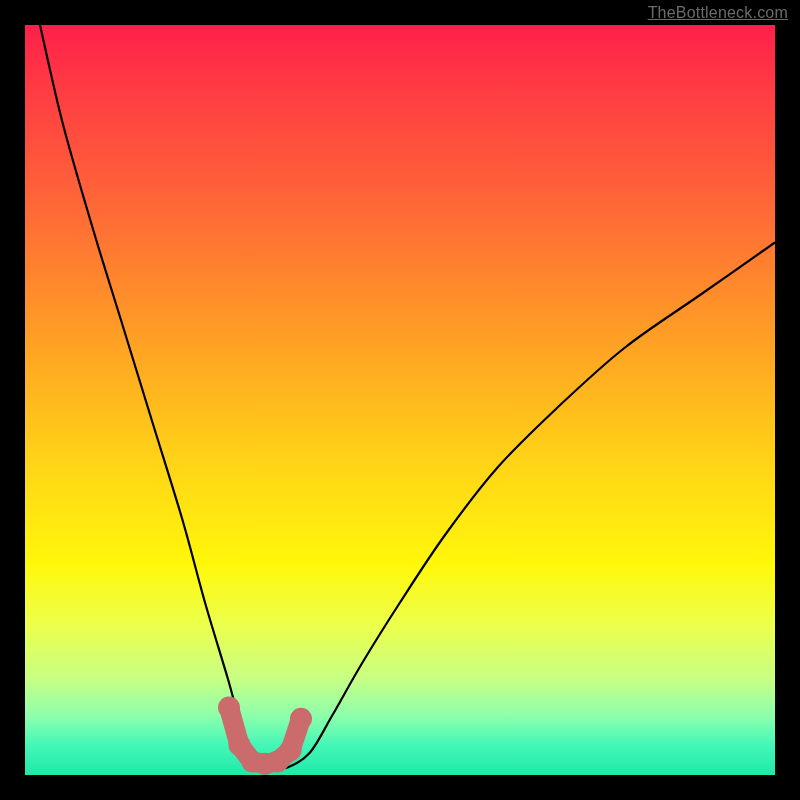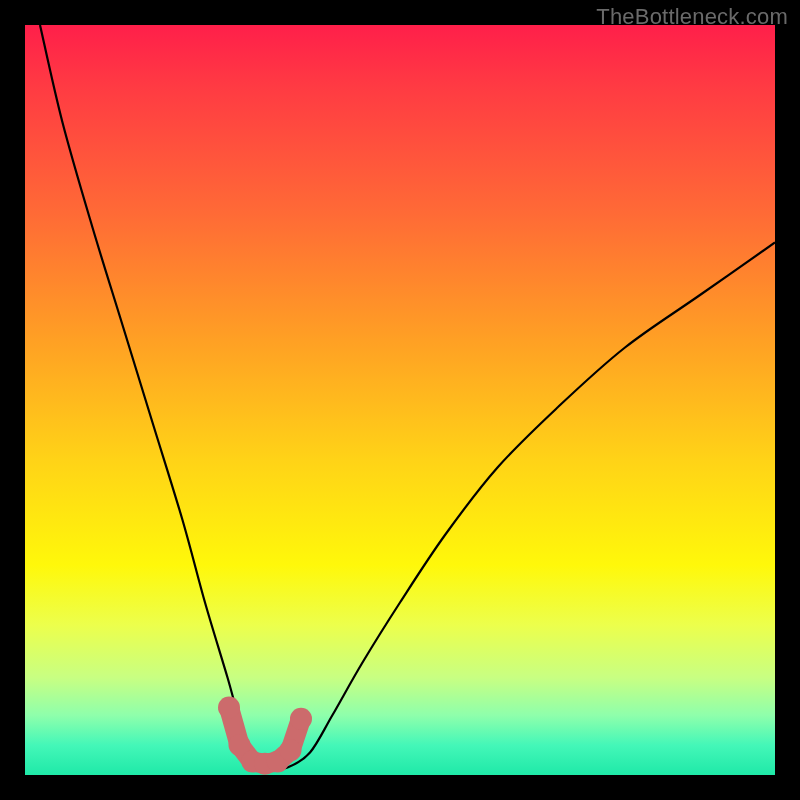--- a/index.html
+++ b/index.html
@@ -30,23 +30,24 @@
       #8fffab 92%,
       #44f7b8 96%,
       #1fe9a8 100%
     );
   }
   .watermark {
     position: absolute;
     top: 4px;
     right: 12px;
     color: #6a6a6a;
-    font-size: 22px;
+    font-size: 16px;
     letter-spacing: 0.2px;
     font-weight: 500;
+    text-decoration: underline;
   }
   svg.curve {
     position: absolute;
     left: 0;
     top: 0;
   }
 </style>
 </head>
 <body>
 

